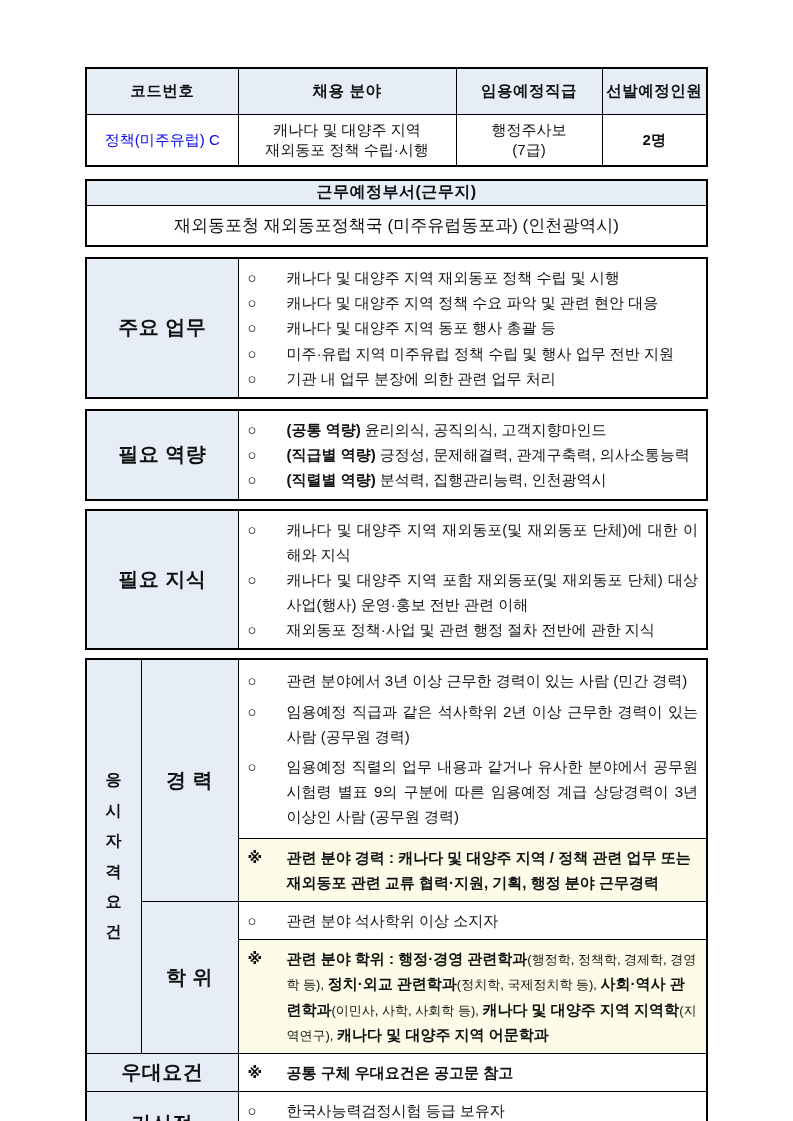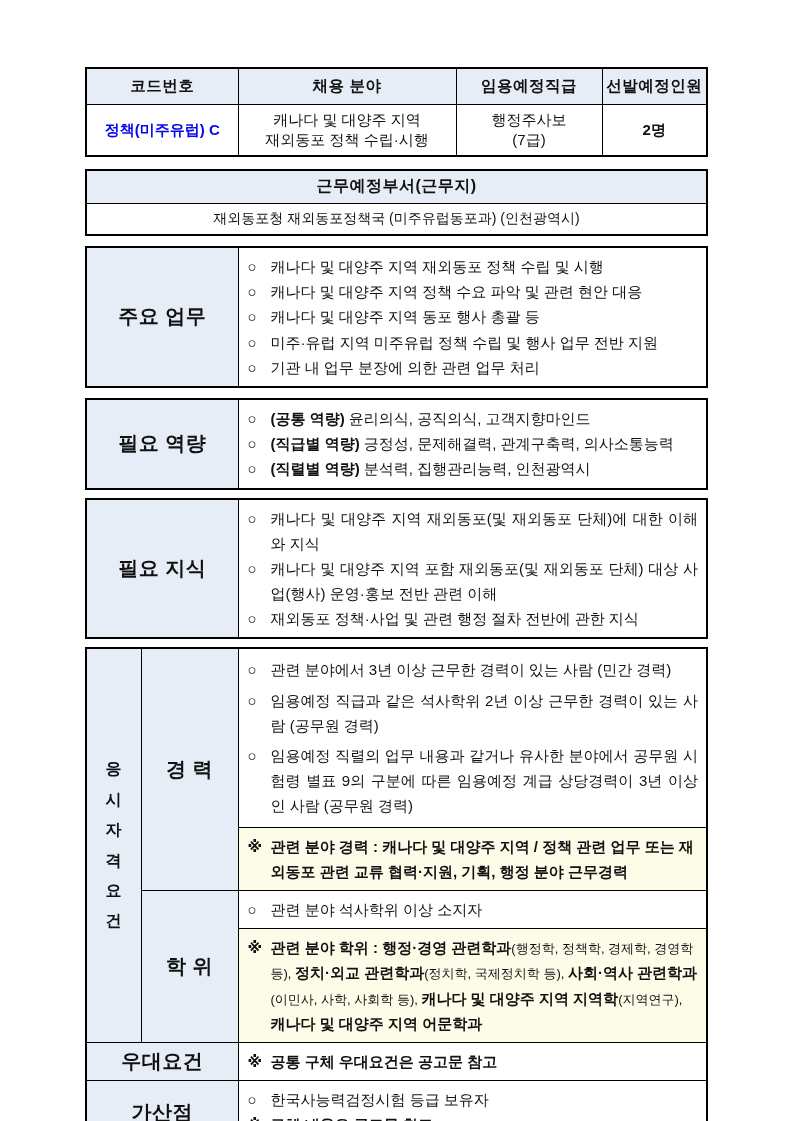--- a/index.html
+++ b/index.html
@@ -9,38 +9,38 @@
   .gap10{height:10px;} .gap12{height:12px;} .gap8{height:8px;}
 
   table { border-collapse:collapse; width:100%; table-layout:fixed; }
   table { border:2.5px solid #000; }
   td { border:1.5px solid #000; vertical-align:middle; }
 
   .lbl { background:var(--header-bg); text-align:center; font-weight:bold;
          font-size:20px; letter-spacing:0.5px; }
   .center { text-align:center; }
   .b { font-weight:bold; }
-  .blue { color:var(--code-blue); font-weight:bold; font-size:17px; }
+  .blue { color:var(--code-blue); font-weight:normal; font-size:17px; }
   .big { font-size:17px; font-weight:bold; }
   .body-txt { font-size:15px; }
 
   
-  .job-head td { height:36px; font-size:15.5px; }
+  .job-head td { height:46px; font-size:15.5px; }
   .job-row td { height:52px; font-size:15px; line-height:1.35; }
 
   
-  .dept-h td { height:33px; font-size:16px; }
-  .dept-v td { height:32px; font-size:14px; }
+  .dept-h td { height:25px; font-size:16px; }
+  .dept-v td { height:41px; font-size:17px; }
 
   
   .content { background:#fff; padding:6px 8px 6px 9px; font-size:15px;
              vertical-align:middle; }
   .bullet { display:flex; line-height:1.68; }
   .bullet .mk { flex:none; width:23px; }
-  .bullet .tx { flex:1; }
+  .bullet .tx { flex:1;margin-left:16px; }
   .just .tx { text-align:justify; }
 
   
   .vlabel { white-space:pre-line; line-height:1.9; font-size:16px; }
   .yellow { background:var(--highlight-bg); }
   .note-txt { font-weight:bold; }
   .seg-r { font-size:13px; font-weight:normal; }
   .career-white { padding:8px 8px 8px 9px; }
   .career-white .bullet { margin-bottom:5px; }
   .career-white .bullet:last-child { margin-bottom:0; }

